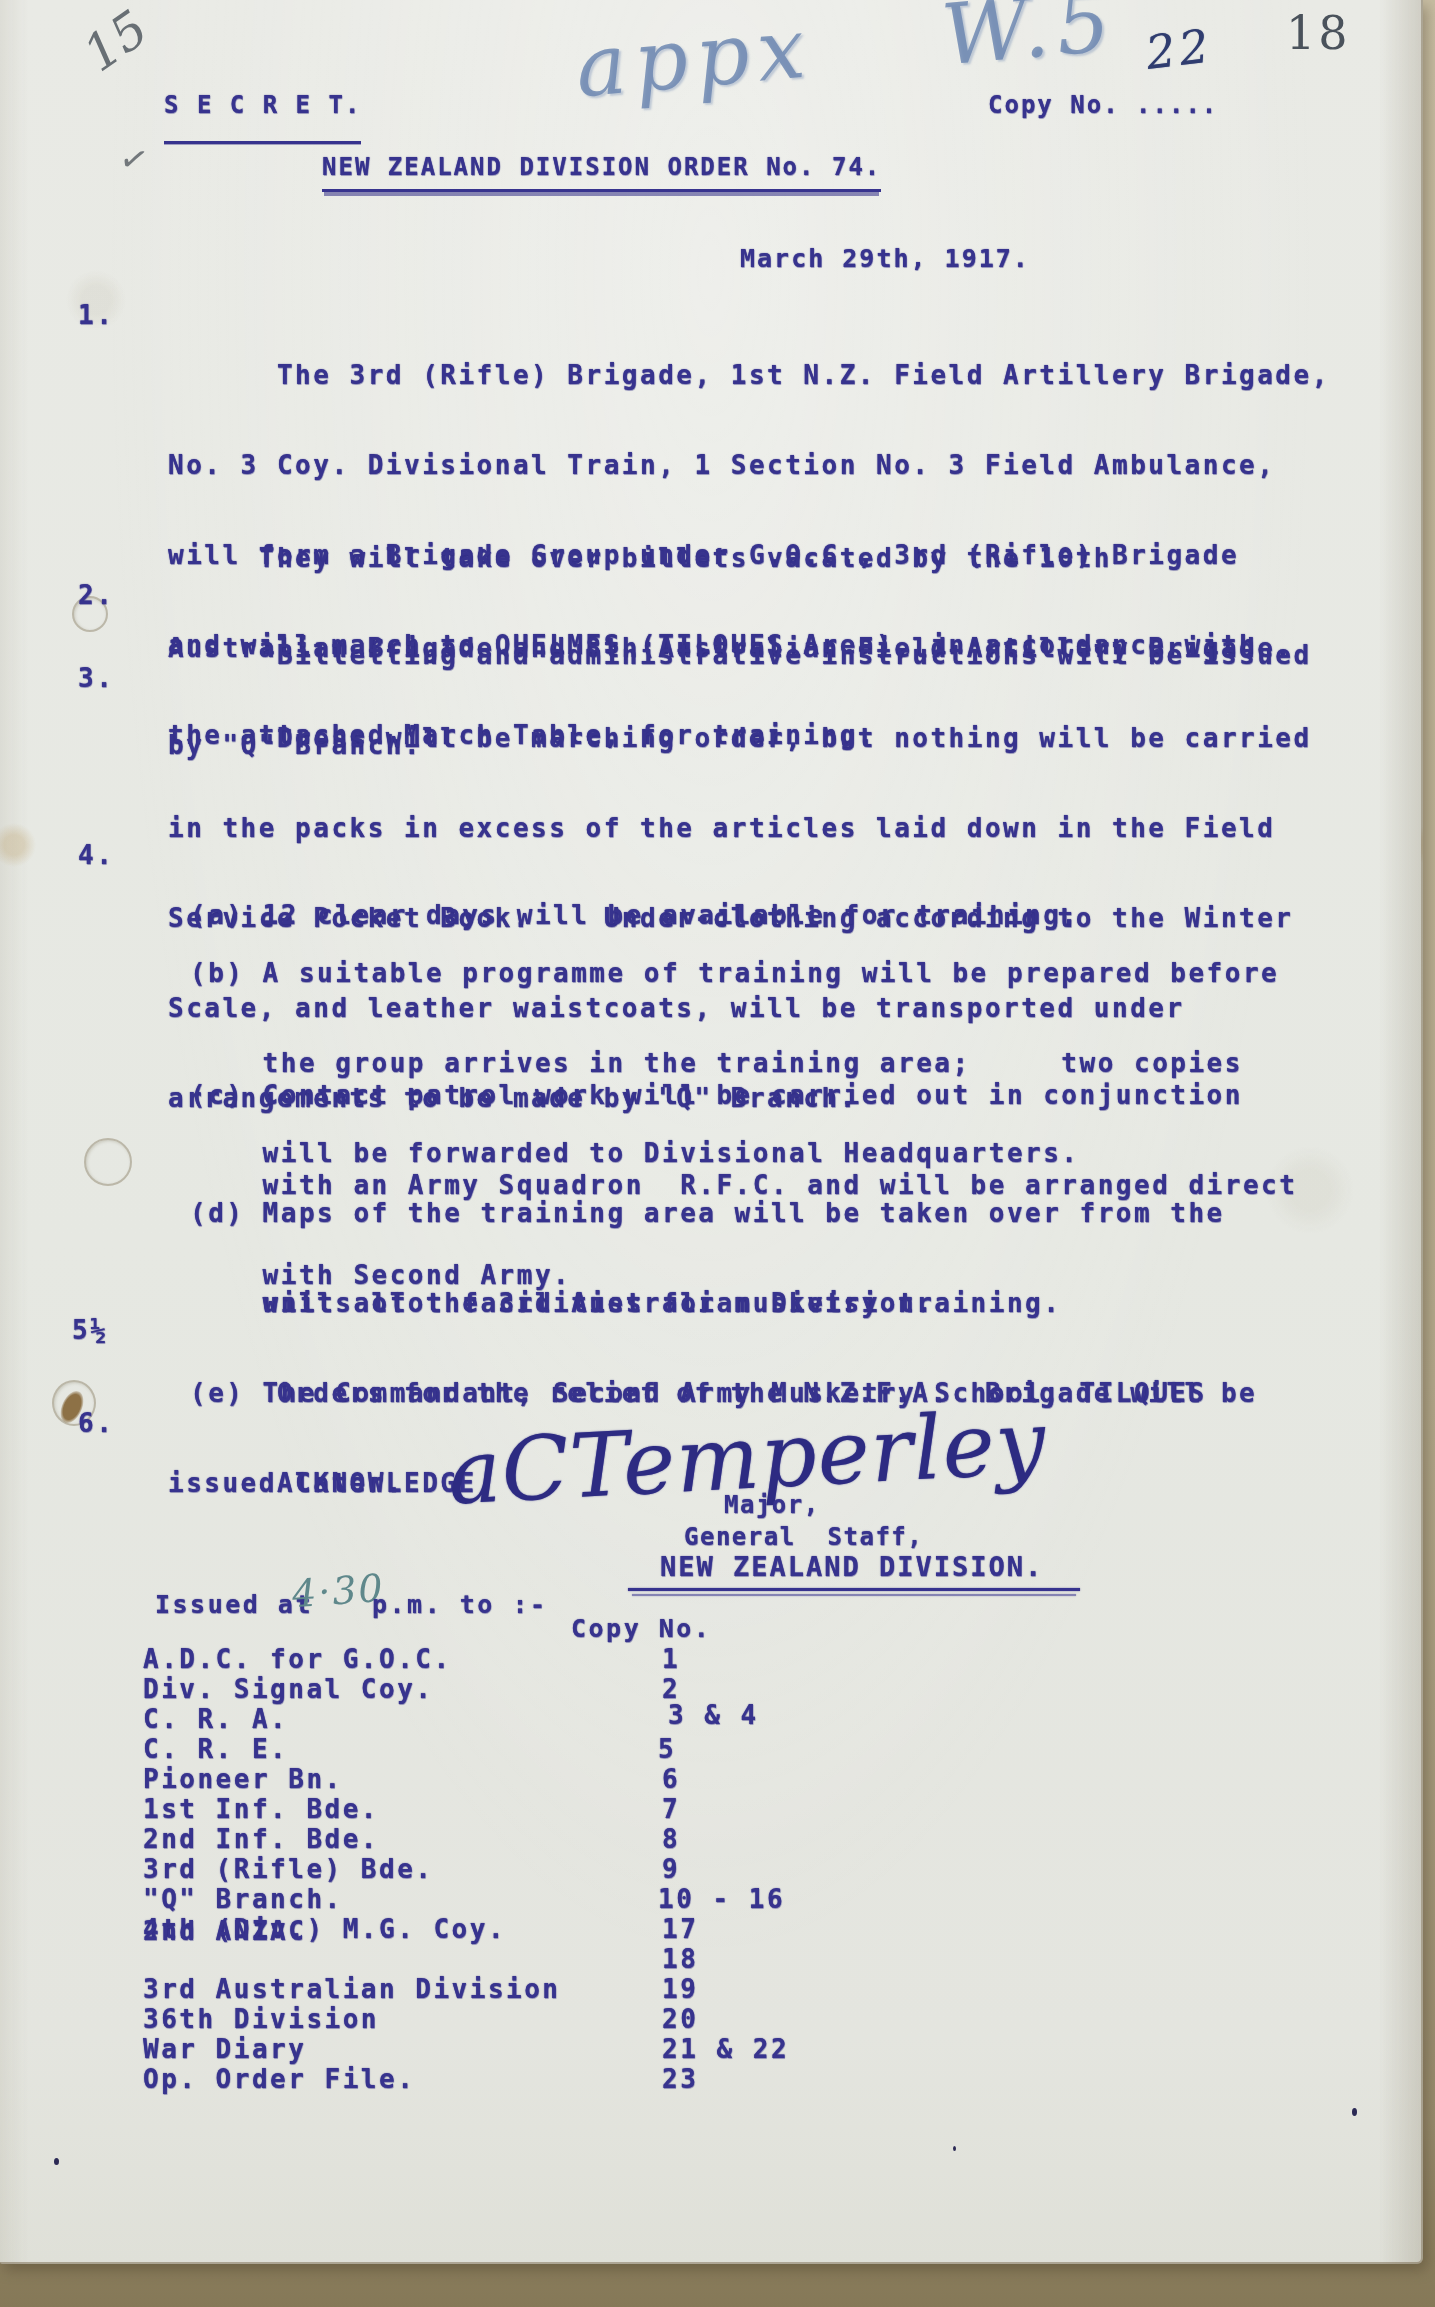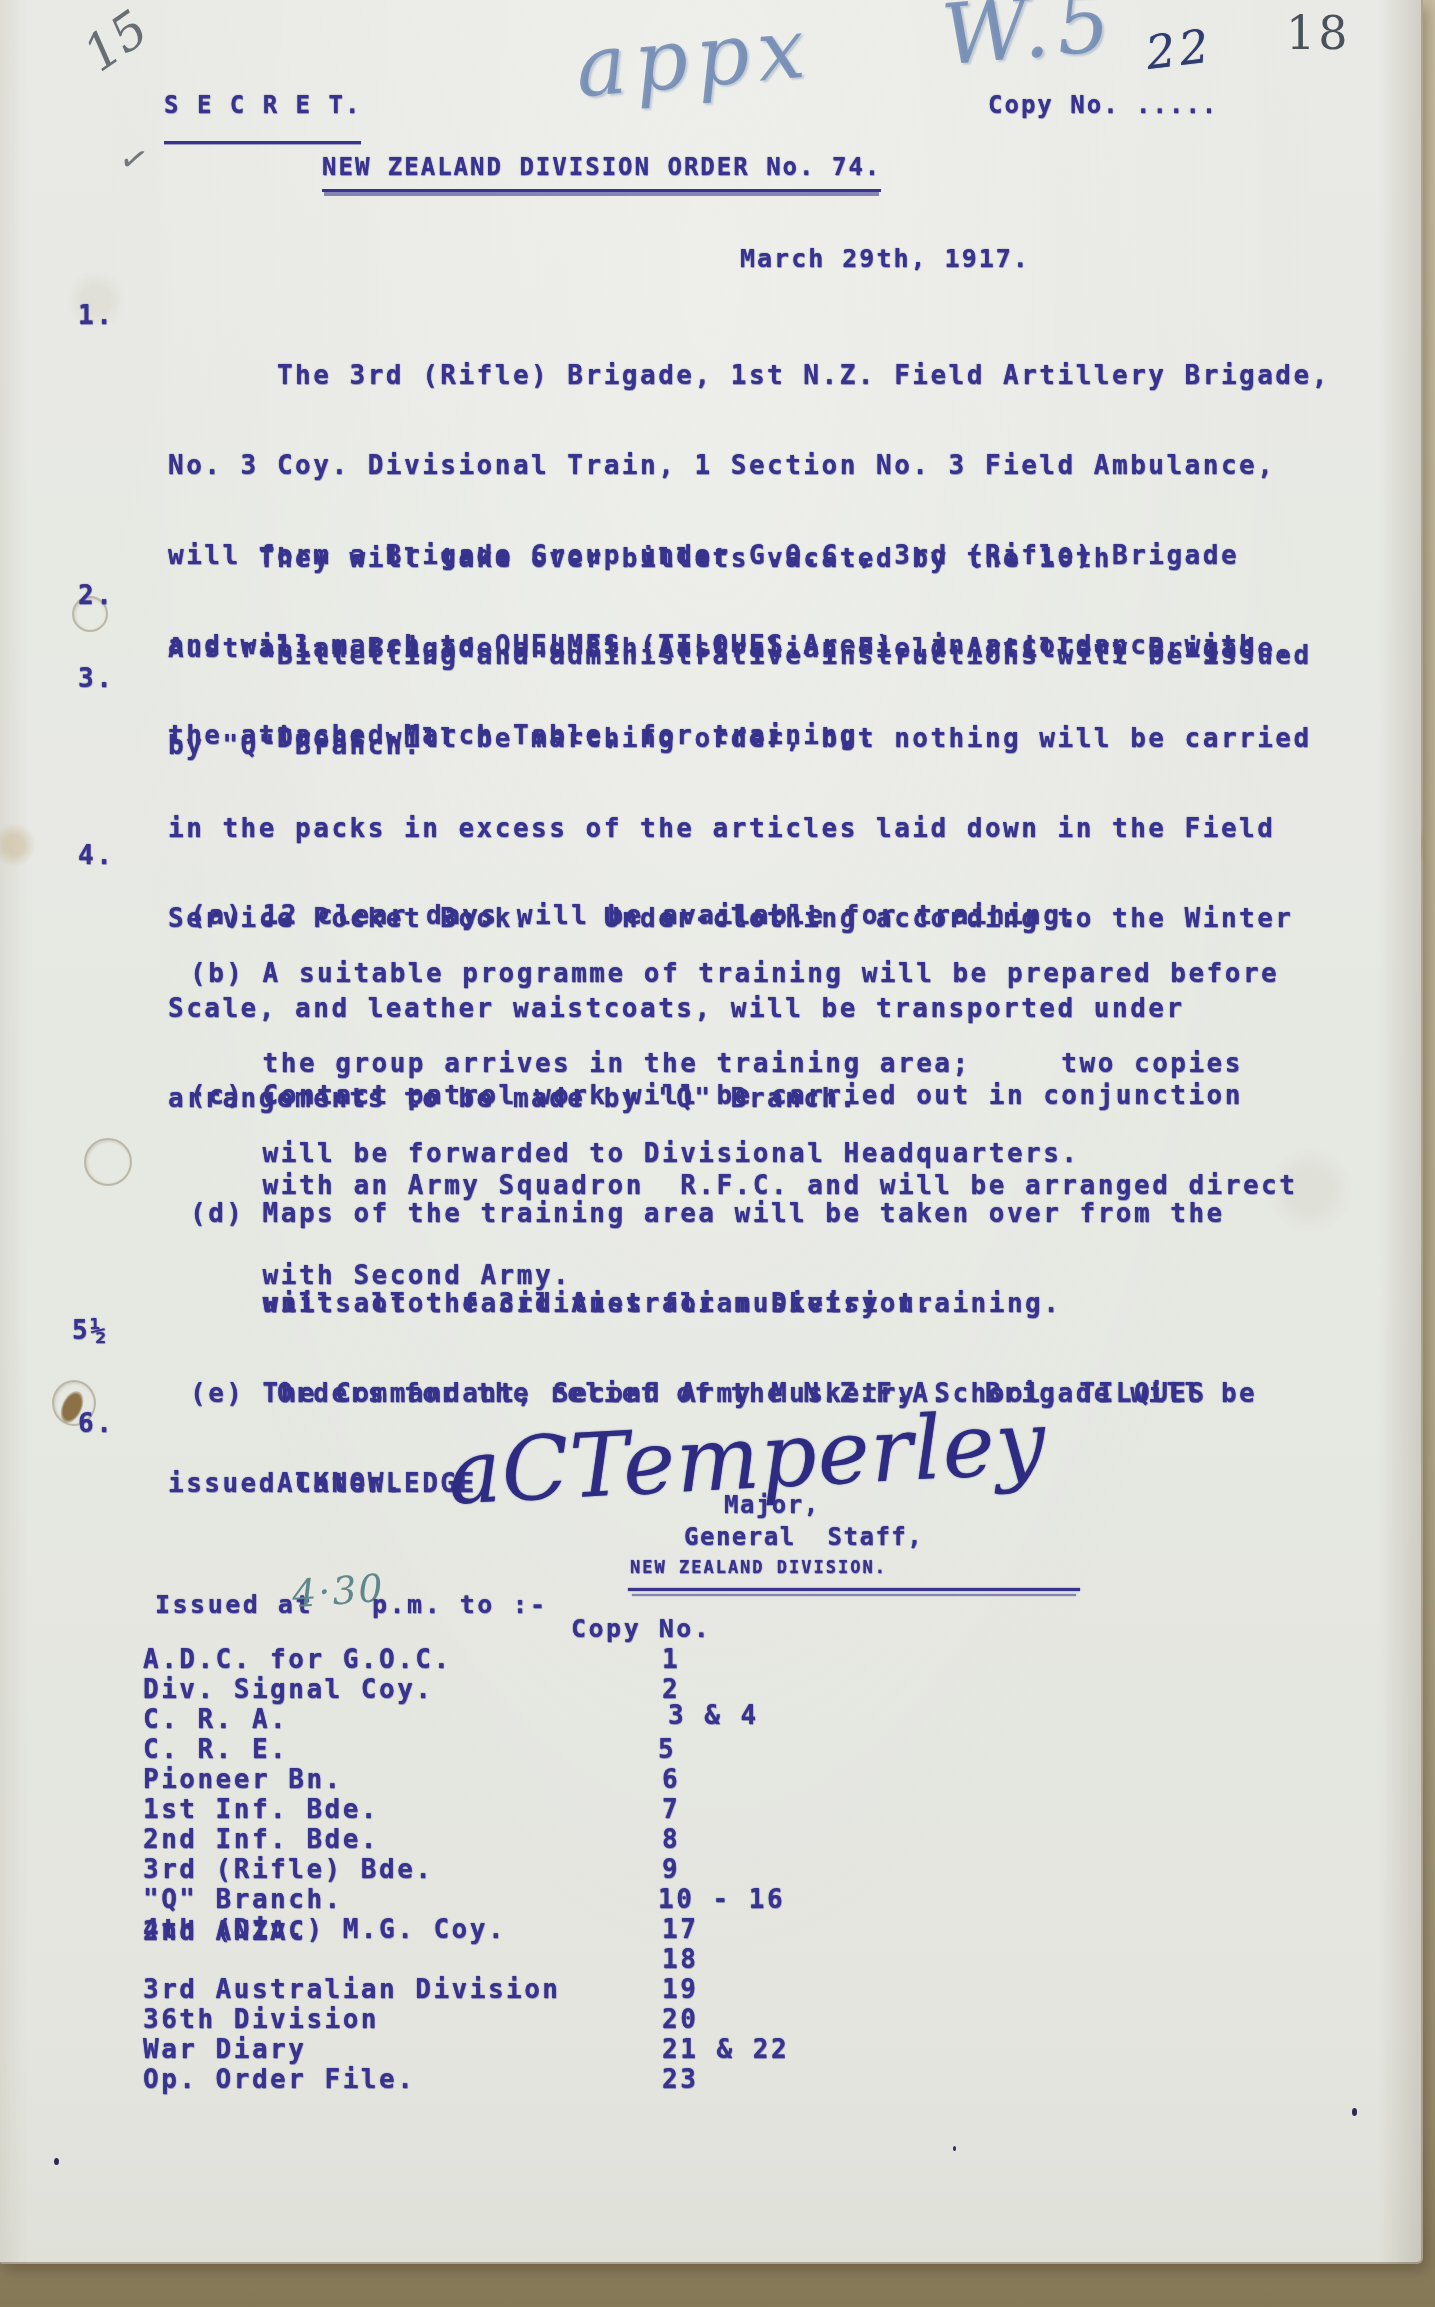--- a/index.html
+++ b/index.html
@@ -125,21 +125,21 @@
       <div>issued later.</div>
     </div>
 
     <div class="typed block" style="left:168px; top:1408px;">
       <div>      ACKNOWLEDGE.</div>
     </div>
 
     <div class="hand" style="left:448px; top:1414px; font-size:88px; color:#2d2b82; transform:rotate(-3deg); letter-spacing:1px; text-shadow:0 0 1.5px rgba(45,43,130,.8);">aCTemperley</div>
     <div class="typed" style="left:724px; top:1490px; font-size:24px; letter-spacing:1.5px;">Major,</div>
     <div class="typed" style="left:684px; top:1522px; font-size:24px; letter-spacing:1.5px;">General  Staff,</div>
-    <div class="typed" style="left:630px; top:1552px; font-size:17px; letter-spacing:2px;">NEW ZEALAND DIVISION.</div>
+    <div class="typed" style="left:660px; top:1552px; font-size:27px; letter-spacing:2px;">NEW ZEALAND DIVISION.</div>
     <div class="hline" style="left:628px; top:1588px; width:452px; height:3px;"></div>
     <div class="hline" style="left:632px; top:1594px; width:444px; height:2px; opacity:.55;"></div>
 
     <div class="typed" style="left:155px; top:1590px; font-size:25px;">Issued at</div>
     <div class="hand" style="left:292px; top:1572px; font-size:38px; color:#5f888b; transform:rotate(-4deg); letter-spacing:2px;">4·30</div>
     <div class="typed" style="left:372px; top:1590px; font-size:25px;">p.m. to :-</div>
 
     <div class="typed" style="left:571px; top:1614px; font-size:25px;">Copy No.</div>
 
     <div class="typed" style="left:143px; top:1644px;">A.D.C. for G.O.C.</div>

